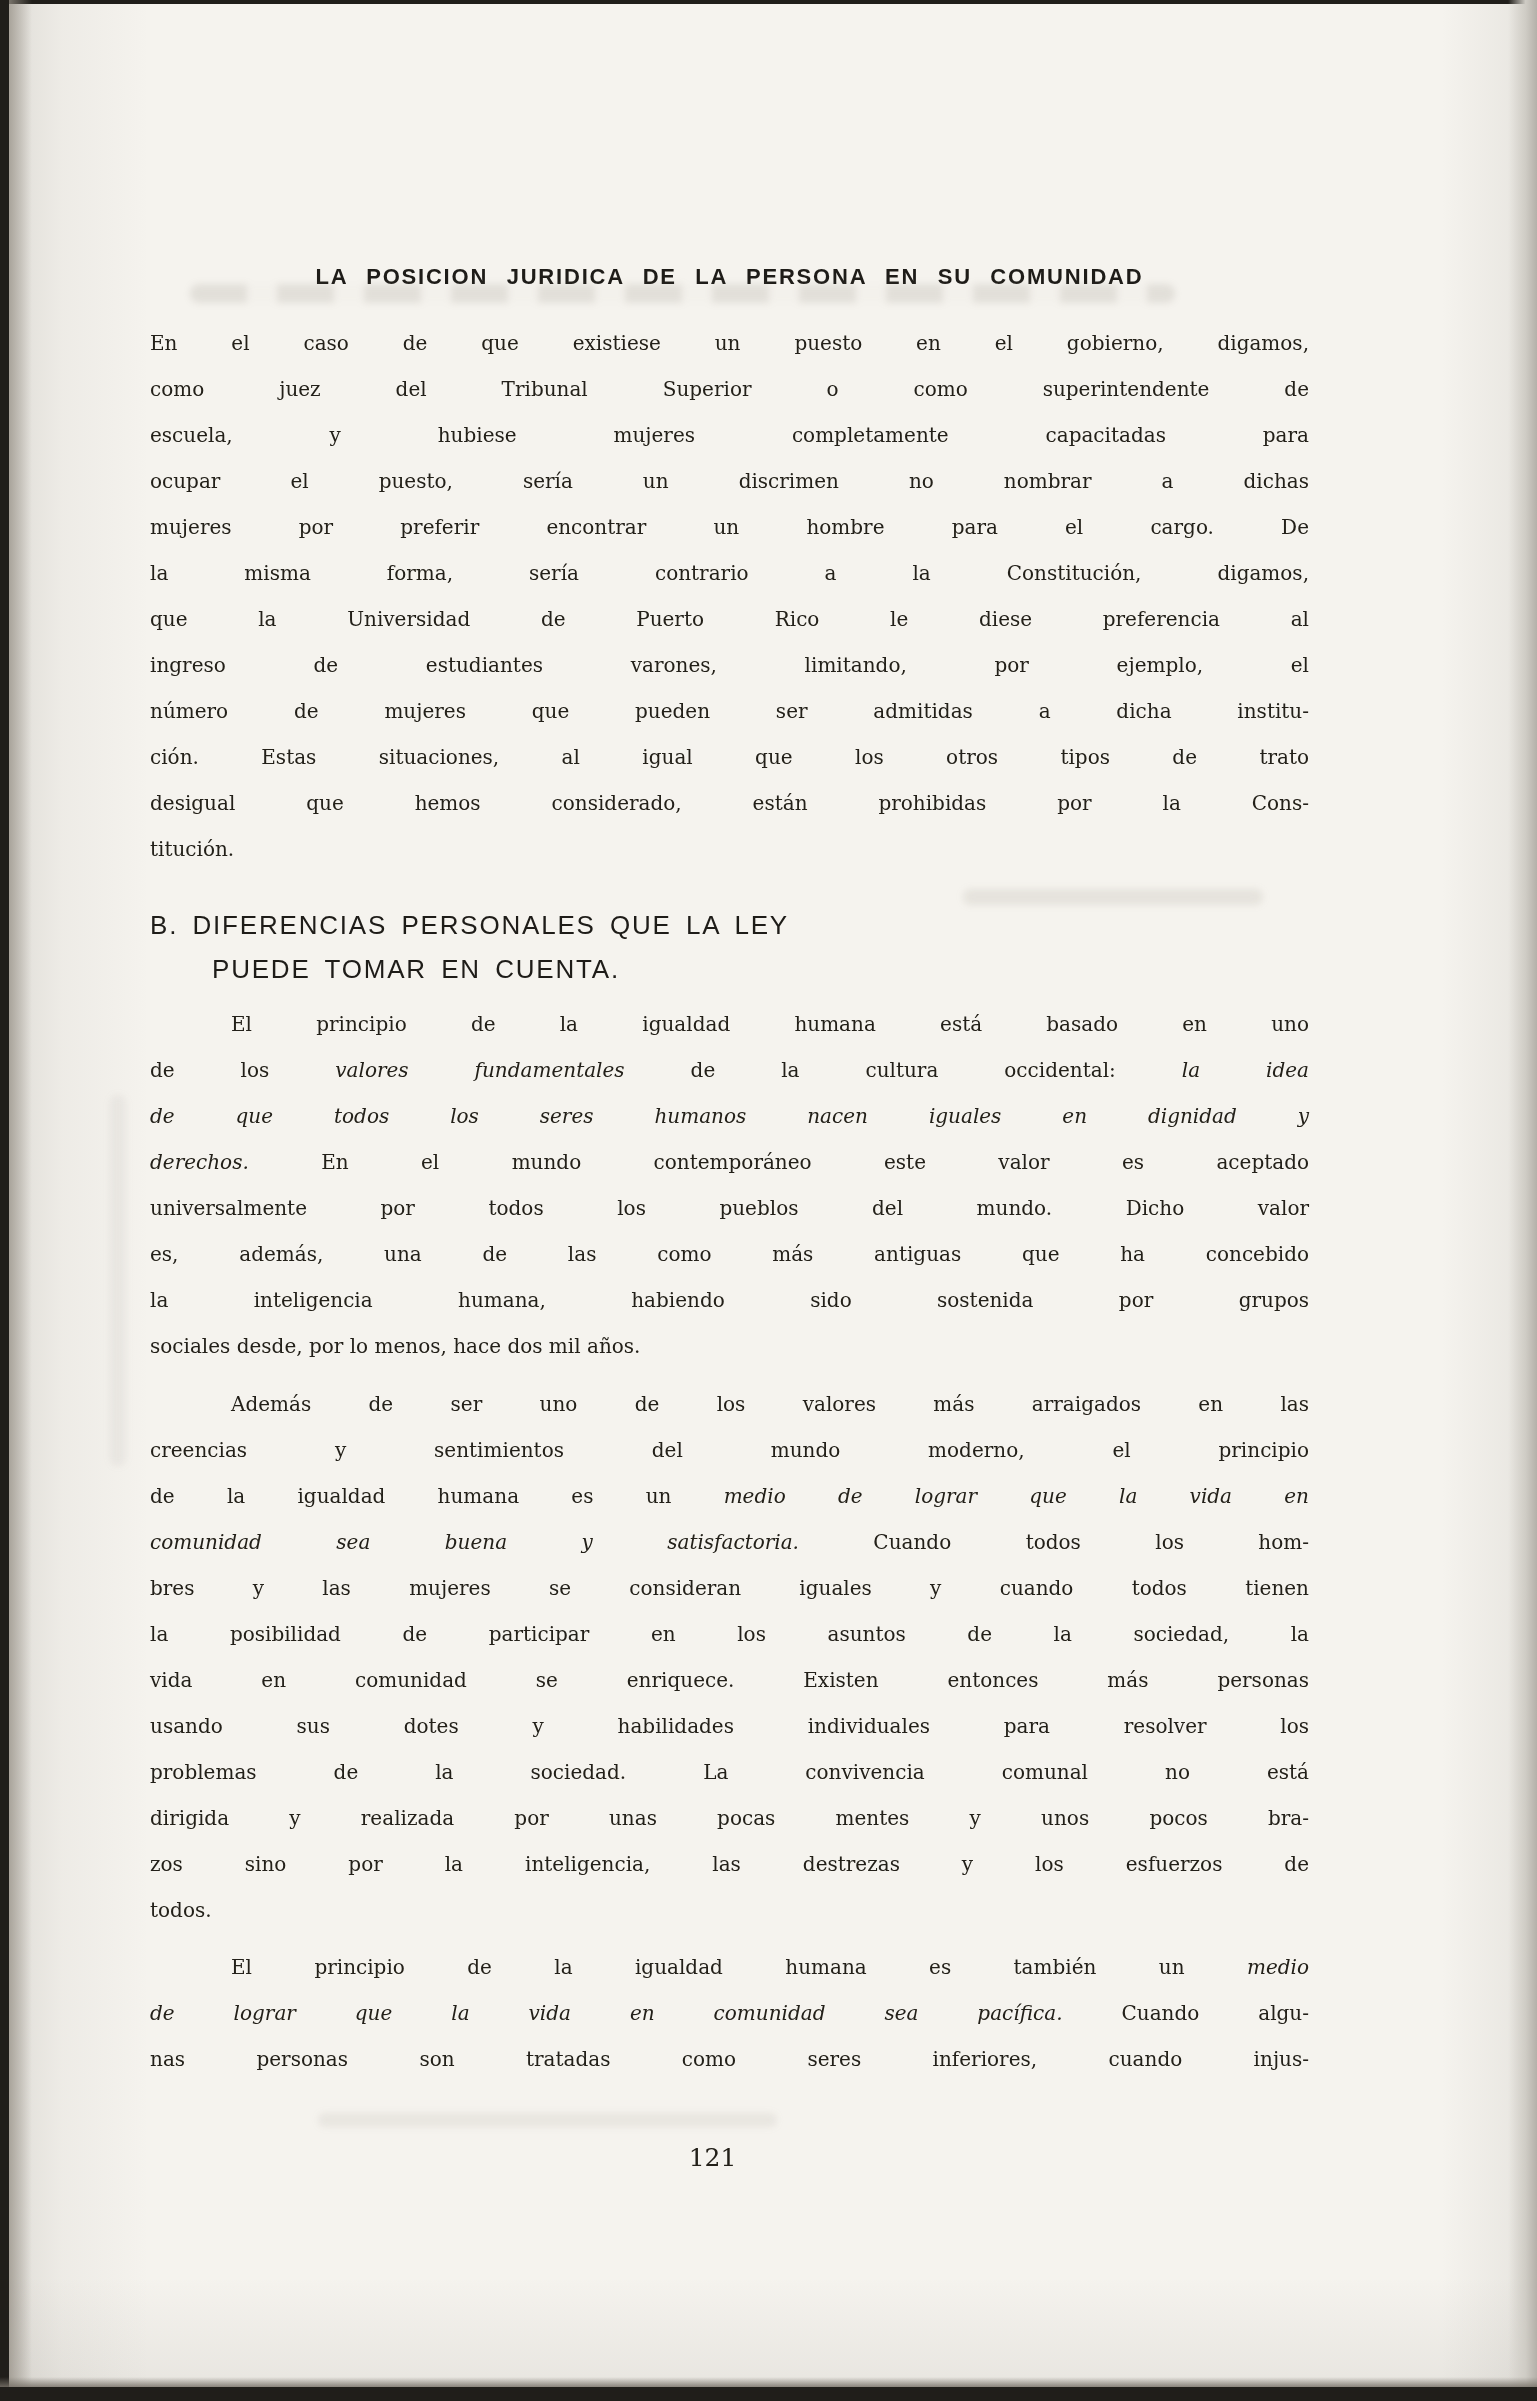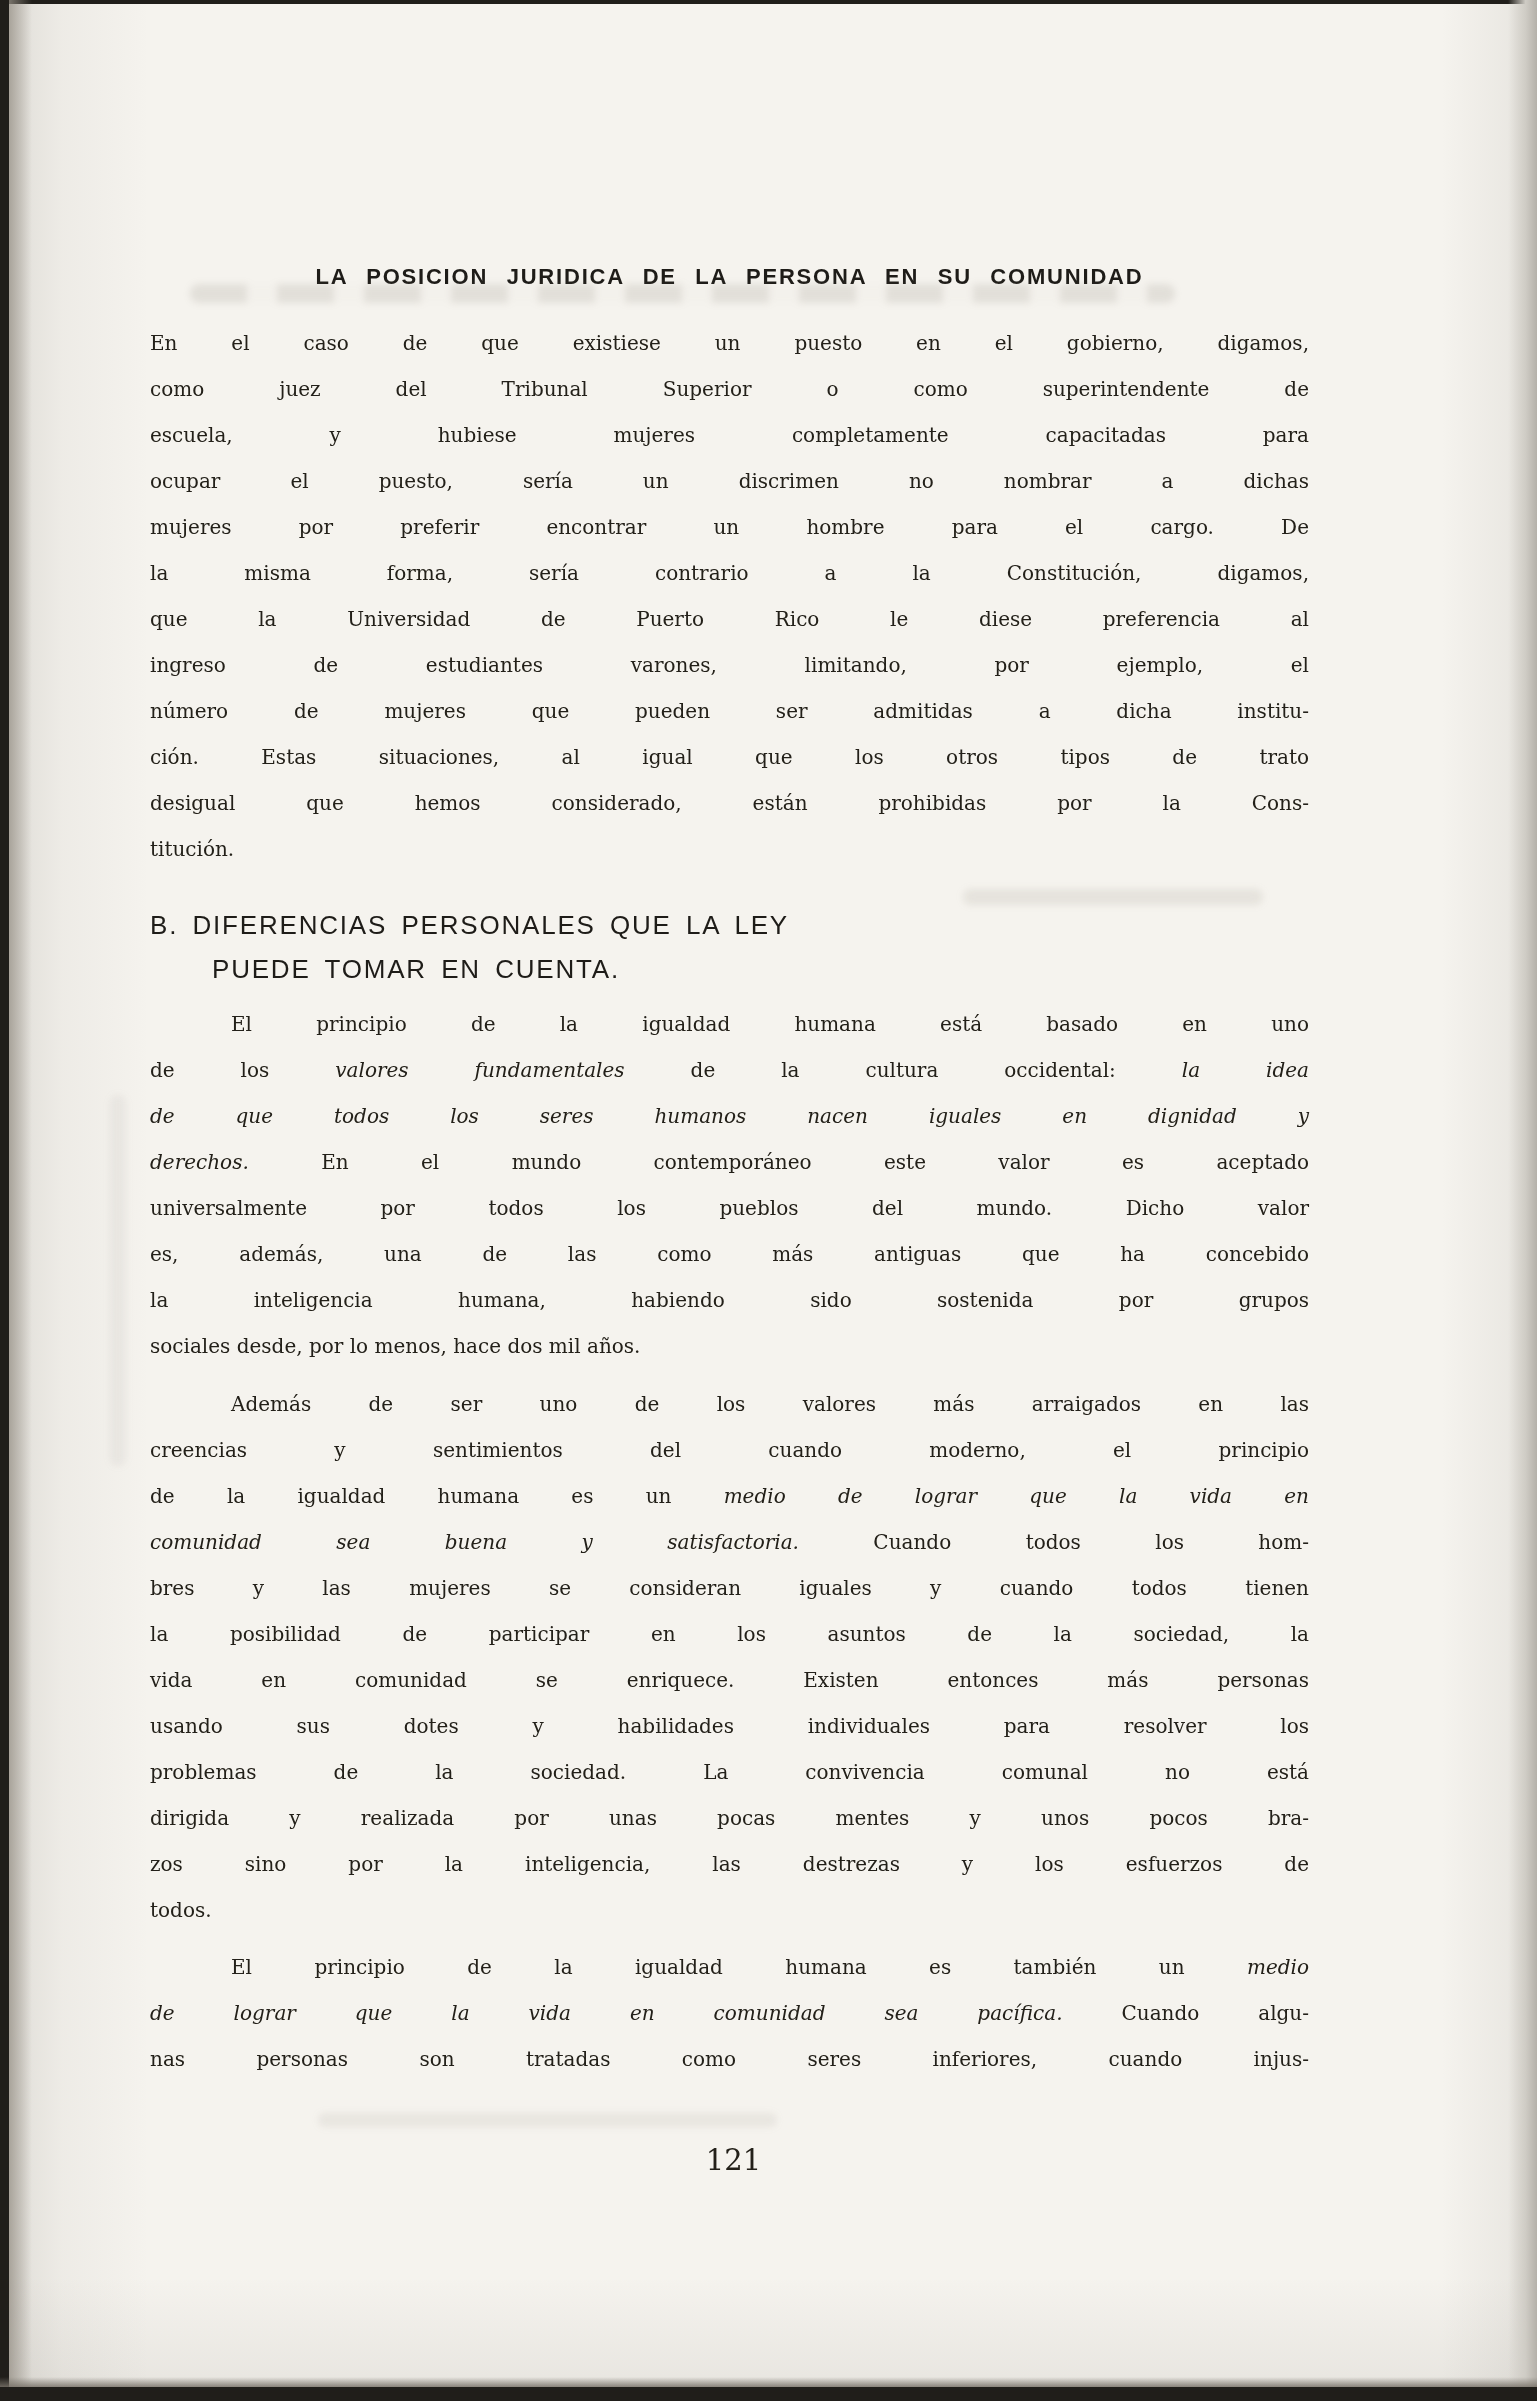--- a/index.html
+++ b/index.html
@@ -81,23 +81,23 @@
     word-spacing: 5.3px;
     color: var(--ink-strong, #1e1c18);
   }
   .heading-line + .heading-line { padding-left: 62px; }
 
   .section-heading + .paragraph { margin-top: 10px; }
   .paragraph + .paragraph { margin-top: 11.5px; }
 
   .page-number {
     position: absolute;
-    top: 2143px; left: 154px; width: 1159px;
+    top: 2143px; left: 133px; width: 1159px;
     text-align: center;
-    font-size: 29px;
+    font-size: 25px;
     color: var(--ink, #232019);
   }
 </style>
 </head>
 <body>
 
 <div class="page">
   <div class="paper">
 
     <div class="running-header">LA POSICION JURIDICA DE LA PERSONA EN SU COMUNIDAD</div>
@@ -131,21 +131,21 @@
           <div class="text-line"><span>de los </span><i>valores fundamentales</i><span> de la cultura occidental: </span><i>la idea</i></div>
           <div class="text-line"><i>de que todos los seres humanos nacen iguales en dignidad y</i></div>
           <div class="text-line"><i>derechos.</i><span> En el mundo contemporáneo este valor es aceptado</span></div>
           <div class="text-line"><span>universalmente por todos los pueblos del mundo. Dicho valor</span></div>
           <div class="text-line"><span>es, además, una de las como más antiguas que ha concebido</span></div>
           <div class="text-line"><span>la inteligencia humana, habiendo sido sostenida por grupos</span></div>
           <div class="text-line lastline"><span>sociales desde, por lo menos, hace dos mil años.</span></div>
         </div>
         <div class="paragraph indented">
           <div class="text-line"><span>Además de ser uno de los valores más arraigados en las</span></div>
-          <div class="text-line"><span>creencias y sentimientos del cuando moderno, el principio</span></div>
+          <div class="text-line"><span>creencias y sentimientos del mundo moderno, el principio</span></div>
           <div class="text-line"><span>de la igualdad humana es un </span><i>medio de lograr que la vida en</i></div>
           <div class="text-line"><i>comunidad sea buena y satisfactoria.</i><span> Cuando todos los hom-</span></div>
           <div class="text-line"><span>bres y las mujeres se consideran iguales y cuando todos tienen</span></div>
           <div class="text-line"><span>la posibilidad de participar en los asuntos de la sociedad, la</span></div>
           <div class="text-line"><span>vida en comunidad se enriquece. Existen entonces más personas</span></div>
           <div class="text-line"><span>usando sus dotes y habilidades individuales para resolver los</span></div>
           <div class="text-line"><span>problemas de la sociedad. La convivencia comunal no está</span></div>
           <div class="text-line"><span>dirigida y realizada por unas pocas mentes y unos pocos bra-</span></div>
           <div class="text-line"><span>zos sino por la inteligencia, las destrezas y los esfuerzos de</span></div>
           <div class="text-line lastline"><span>todos.</span></div>

